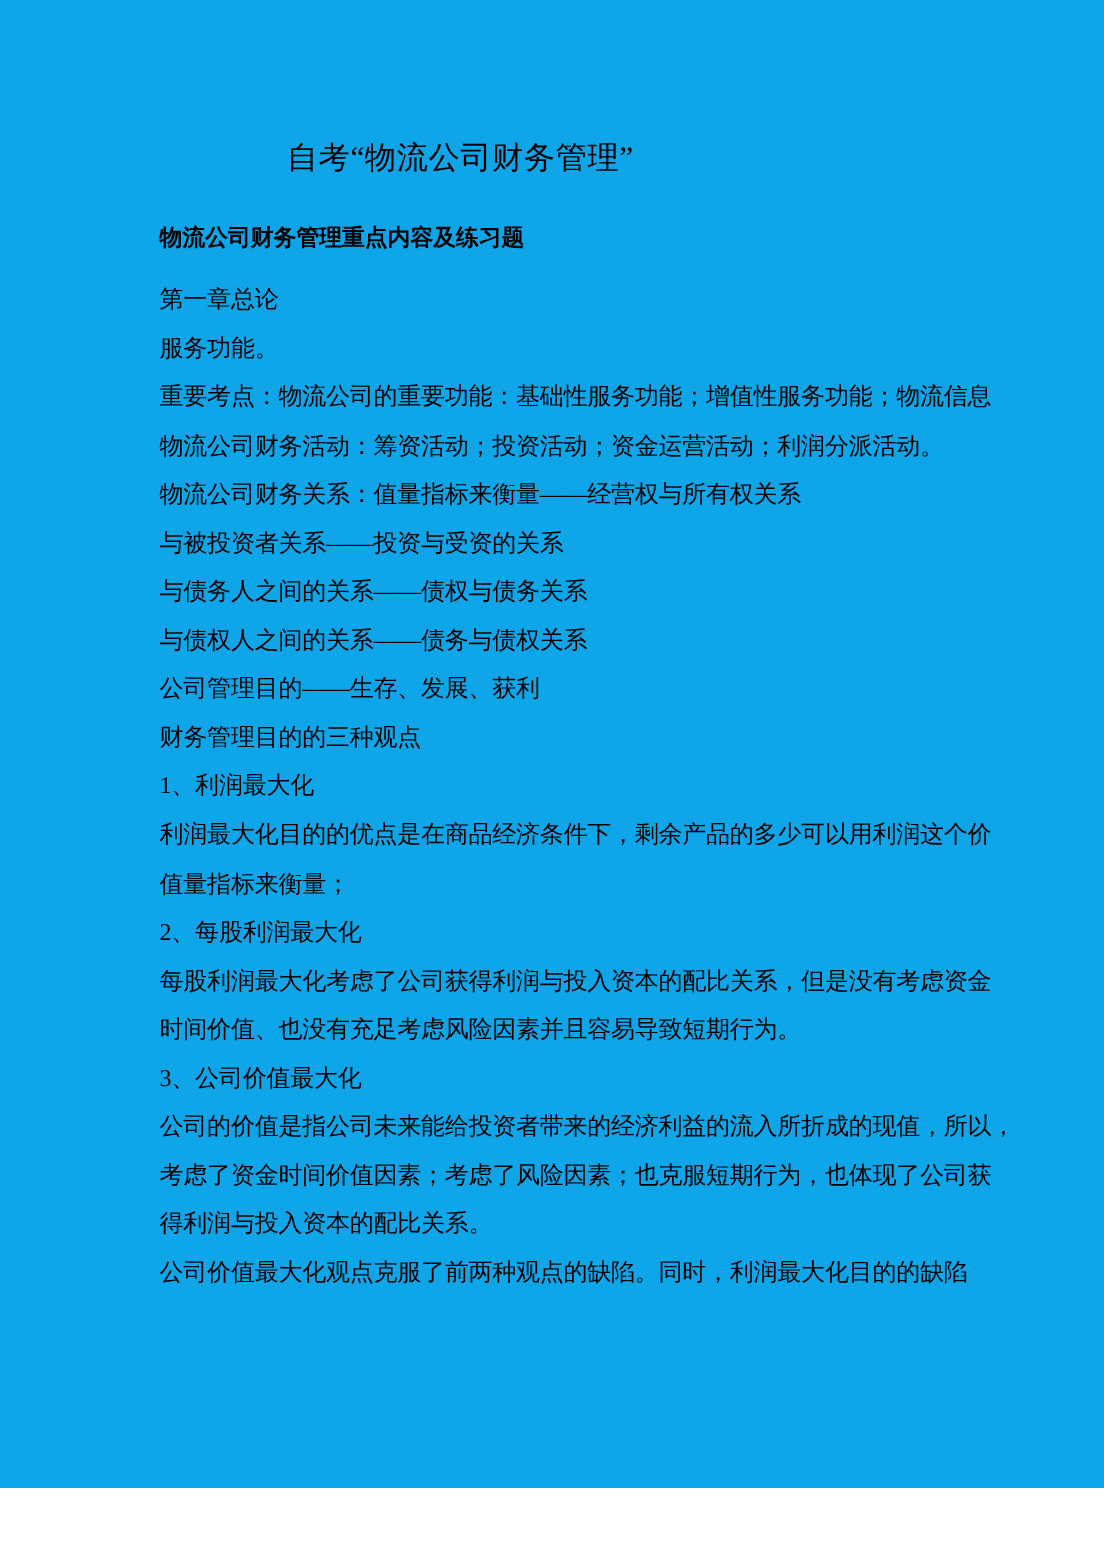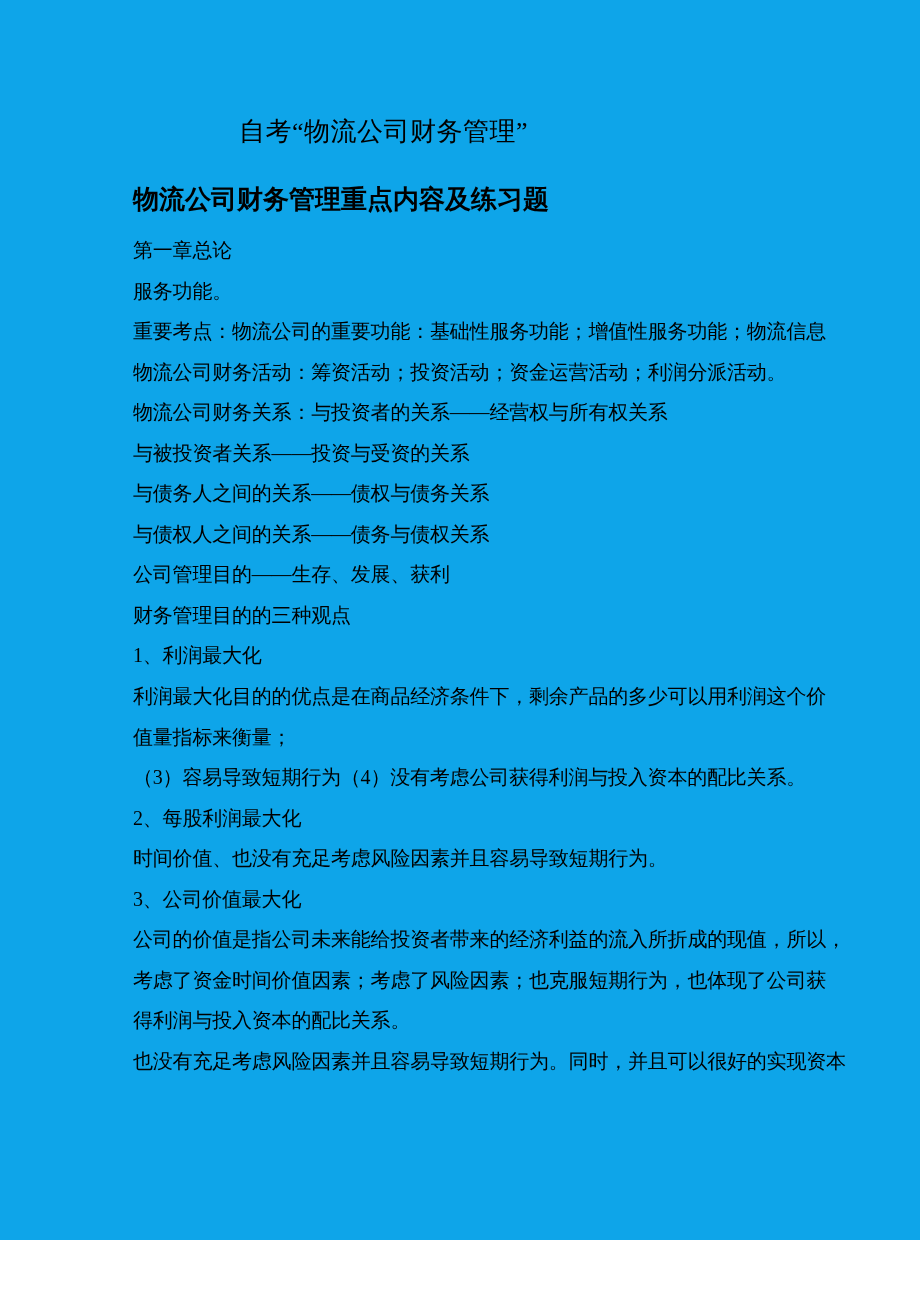--- a/index.html
+++ b/index.html
@@ -22,21 +22,21 @@
     top: 110px;
     font-size: 26px;
     line-height: 44px;
     white-space: nowrap;
     letter-spacing: 0.5px;
   }
   .doc-heading {
     position: absolute;
     left: 133px;
     top: 184px;
-    font-size: 26px;
+    font-size: 19px;
     line-height: 30px;
     font-weight: bold;
     font-family: "Liberation Sans", "DejaVu Sans", sans-serif;
     white-space: nowrap;
   }
   .doc-body {
     position: absolute;
     left: 133px;
     top: 230px;
     width: 668px;
@@ -56,32 +56,32 @@
 
   <div class="doc-title">自考“物流公司财务管理”</div>
 
   <div class="doc-heading">物流公司财务管理重点内容及练习题</div>
 
   <div class="doc-body">
     <div class="text-line">第一章总论</div>
     <div class="text-line">服务功能。</div>
     <div class="text-line">重要考点：物流公司的重要功能：基础性服务功能；增值性服务功能；物流信息</div>
     <div class="text-line">物流公司财务活动：筹资活动；投资活动；资金运营活动；利润分派活动。</div>
-    <div class="text-line">物流公司财务关系：与投资者的关系——经营权与所有权关系</div>
+    <div class="text-line">物流公司财务关系：值量指标来衡量——经营权与所有权关系</div>
     <div class="text-line">与被投资者关系——投资与受资的关系</div>
     <div class="text-line">与债务人之间的关系——债权与债务关系</div>
     <div class="text-line">与债权人之间的关系——债务与债权关系</div>
     <div class="text-line">公司管理目的——生存、发展、获利</div>
     <div class="text-line">财务管理目的的三种观点</div>
     <div class="text-line">1、利润最大化</div>
     <div class="text-line">利润最大化目的的优点是在商品经济条件下，剩余产品的多少可以用利润这个价</div>
     <div class="text-line">值量指标来衡量；</div>
-    <div class="text-line">（3）容易导致短期行为（4）没有考虑公司获得利润与投入资本的配比关系。</div>
     <div class="text-line">2、每股利润最大化</div>
+    <div class="text-line">每股利润最大化考虑了公司获得利润与投入资本的配比关系，但是没有考虑资金</div>
     <div class="text-line">时间价值、也没有充足考虑风险因素并且容易导致短期行为。</div>
     <div class="text-line">3、公司价值最大化</div>
     <div class="text-line">公司的价值是指公司未来能给投资者带来的经济利益的流入所折成的现值，所以，</div>
     <div class="text-line">考虑了资金时间价值因素；考虑了风险因素；也克服短期行为，也体现了公司获</div>
     <div class="text-line">得利润与投入资本的配比关系。</div>
-    <div class="text-line">也没有充足考虑风险因素并且容易导致短期行为。同时，并且可以很好的实现资本</div>
+    <div class="text-line">公司价值最大化观点克服了前两种观点的缺陷。同时，利润最大化目的的缺陷</div>
   </div>
 
 </div>
 
 </body></html>

